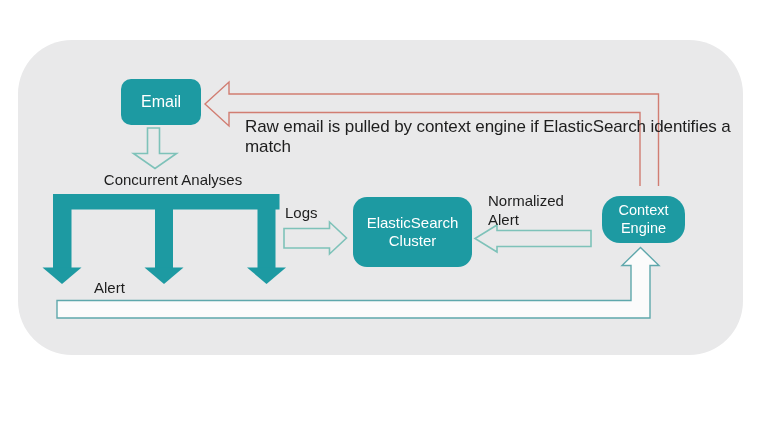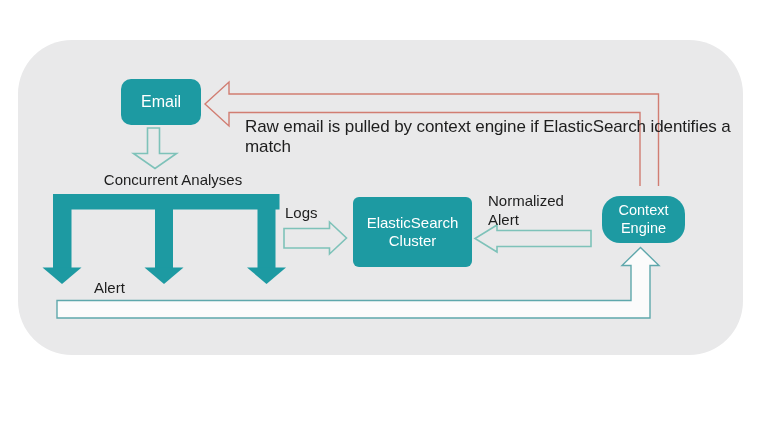--- a/index.html
+++ b/index.html
@@ -19,21 +19,21 @@
   .stage{position:relative;width:768px;height:428px;background:var(--page-bg);overflow:hidden;}
   .panel{position:absolute;left:18px;top:40px;width:725px;height:315px;border-radius:54px;background:var(--container-bg);}
   svg.layer{position:absolute;left:0;top:0;width:768px;height:428px;}
 
   .title{position:absolute;left:289px;top:58px;width:200px;text-align:center;
          font-size:18px;font-weight:bold;color:var(--text);}
 
   .node{position:absolute;display:flex;flex-direction:column;align-items:center;justify-content:center;
         color:var(--box-text);font-weight:normal;text-align:center;background:var(--teal);}
   .node-email{left:121px;top:79px;width:80px;height:46px;border-radius:10px;font-size:16px;}
-  .node-es{left:353px;top:197px;width:119px;height:70px;border-radius:6px;font-size:15px;line-height:18.5px;}
+  .node-es{left:353px;top:197px;width:119px;height:70px;border-radius:14px;font-size:15px;line-height:18.5px;}
   .node-ctx{left:602px;top:196px;width:83px;height:47px;border-radius:18px;font-size:14.5px;line-height:17.5px;}
 
   .lbl{position:absolute;color:var(--text);font-size:15px;}
   .lbl-concurrent{left:90px;top:171px;width:150px;text-align:center;margin-left:8px;}
   .lbl-logs{left:285px;top:204px;width:52px;text-align:left;}
   .lbl-normalized{left:488px;top:192px;width:104px;text-align:left;line-height:18.5px;}
   .lbl-alert{left:94px;top:279px;}
   .lbl-note{position:absolute;left:245px;top:117px;font-size:17px;color:var(--text);letter-spacing:-0.1px;}
 
   .stroke-salmon{fill:none;stroke:var(--salmon);stroke-width:1.4;}

